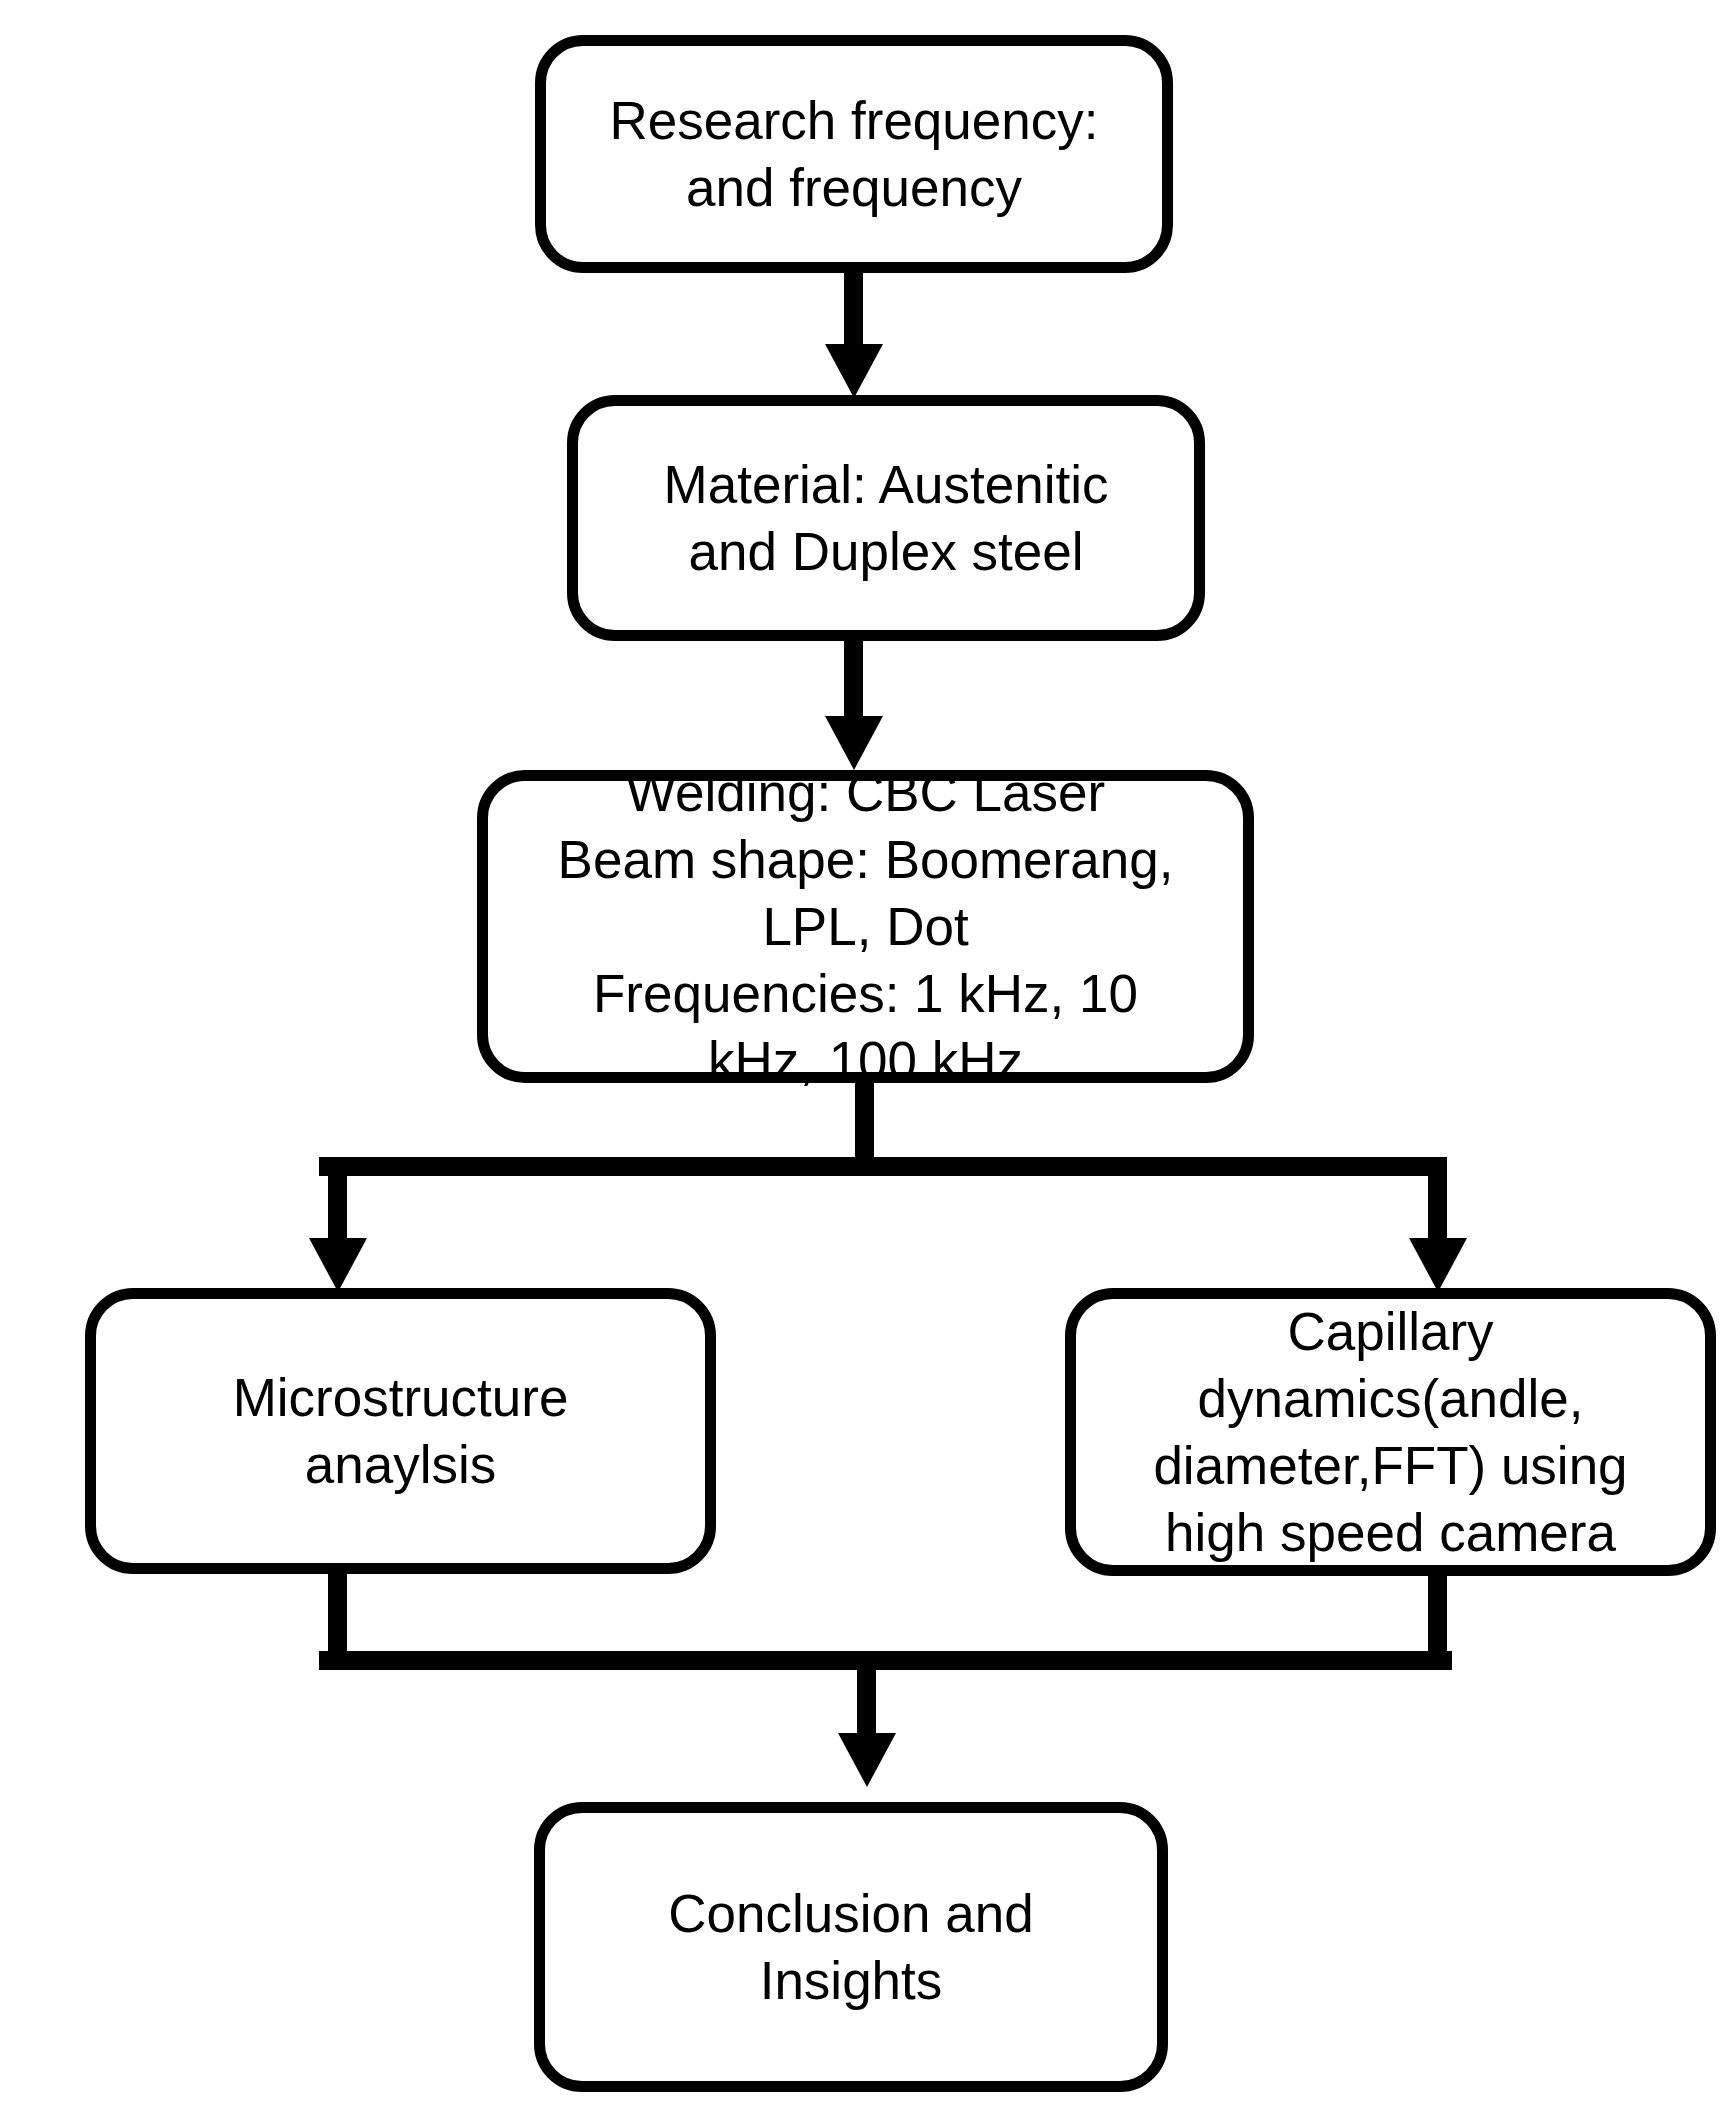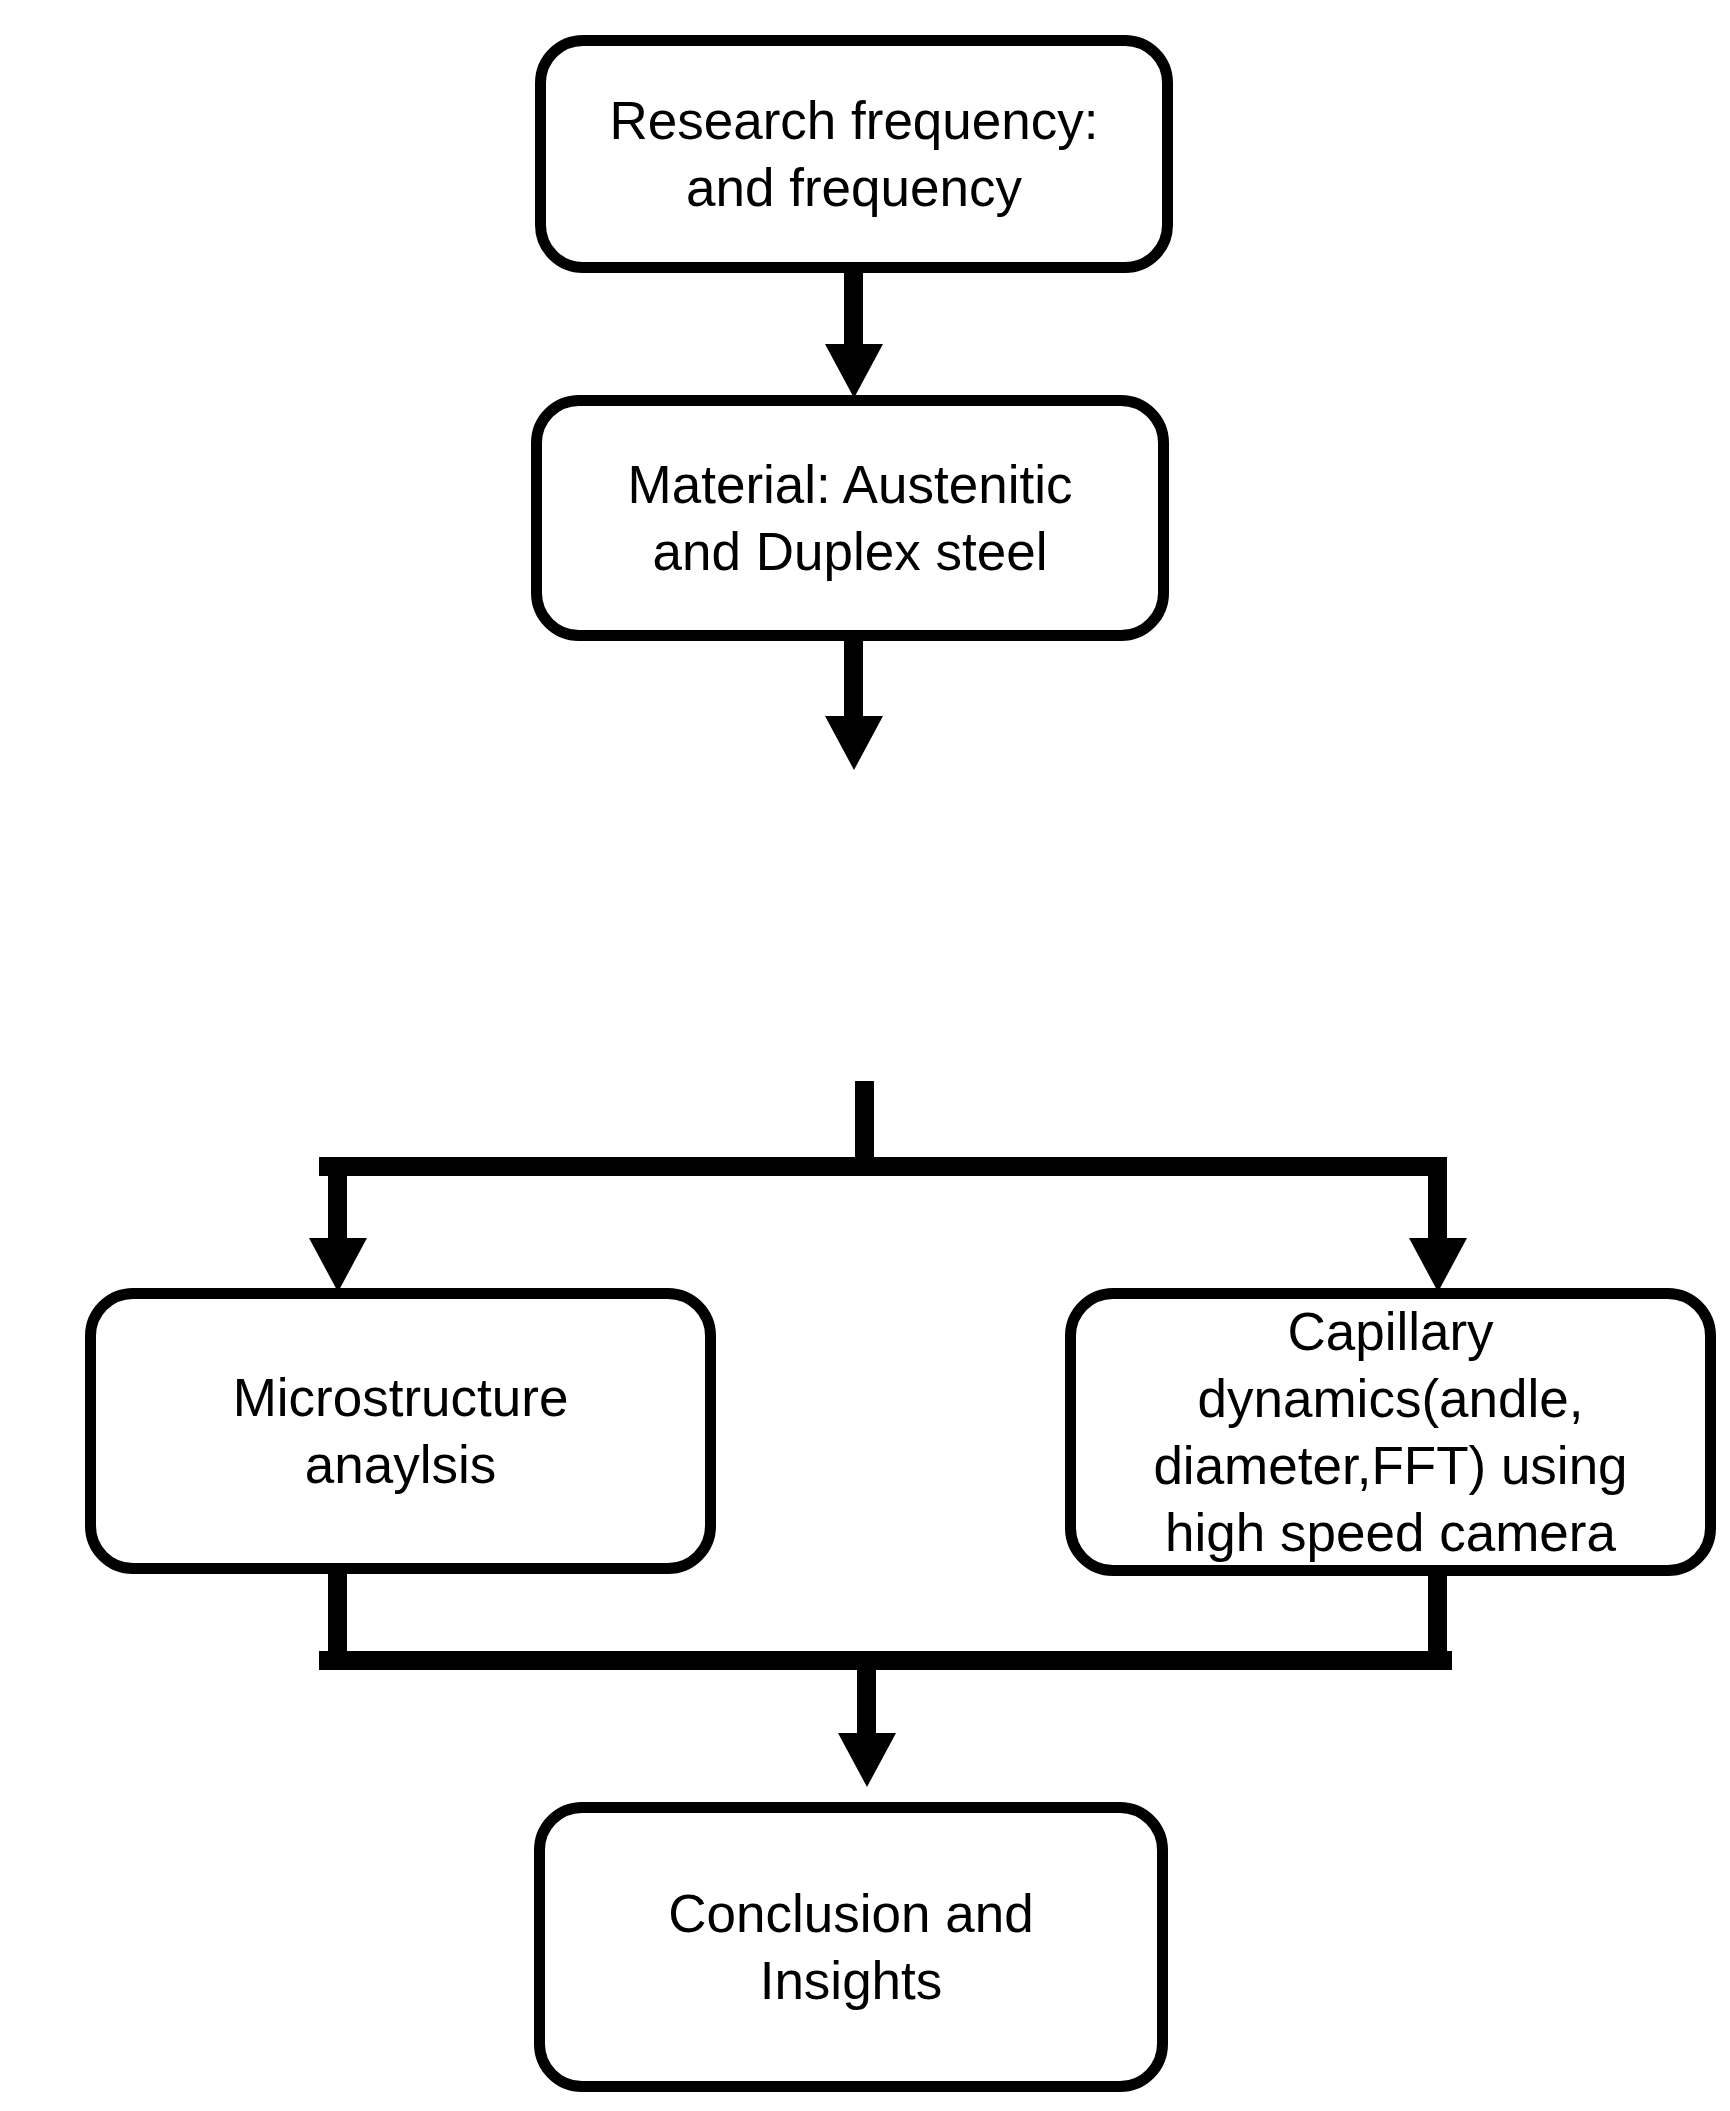--- a/index.html
+++ b/index.html
@@ -42,21 +42,21 @@
     position: absolute;
     width: 0;
     height: 0;
     border-left: 29px solid transparent;
     border-right: 29px solid transparent;
     border-top: 54px solid #000000;
   }
 
   
   #node-research      { left: 535px;  top: 35px;   width: 638px; height: 238px; }
-  #node-material      { left: 531px;  top: 395px;  width: 638px; height: 246px; }
+  #node-material      { left: 567px;  top: 395px;  width: 638px; height: 246px; }
   #node-welding       { left: 477px;  top: 770px;  width: 777px; height: 313px; }
   #node-microstructure{ left: 39px;   top: 1288px; width: 631px; height: 286px; margin-left: 46px; }
   #node-capillary     { left: 1065px; top: 1288px; width: 651px; height: 288px; }
   #node-conclusion    { left: 534px;  top: 1784px; width: 634px; height: 290px; margin-top: 18px; }
 
   
   #a1-shaft { left: 844px; top: 271px; height: 77px; }
   #a1-head  { left: 825px; top: 344px; }
 
   #a2-shaft { left: 844px; top: 639px; height: 80px; }
@@ -83,20 +83,27 @@
   <div class="node" id="node-research">
     <div class="line">Research frequency:</div>
     <div class="line">and frequency</div>
   </div>
 
   <div class="node" id="node-material">
     <div class="line">Material: Austenitic</div>
     <div class="line">and Duplex steel</div>
   </div>
 
+  <div class="node" id="node-welding">
+    <div class="line">Welding: CBC Laser</div>
+    <div class="line">Beam shape: Boomerang,</div>
+    <div class="line">LPL, Dot</div>
+    <div class="line">Frequencies: 1 kHz, 10</div>
+    <div class="line">kHz, 100 kHz</div>
+  </div>
 
   <div class="node" id="node-microstructure">
     <div class="line">Microstructure</div>
     <div class="line">anaylsis</div>
   </div>
 
   <div class="node" id="node-capillary">
     <div class="line">Capillary</div>
     <div class="line">dynamics(andle,</div>
     <div class="line">diameter,FFT) using</div>

